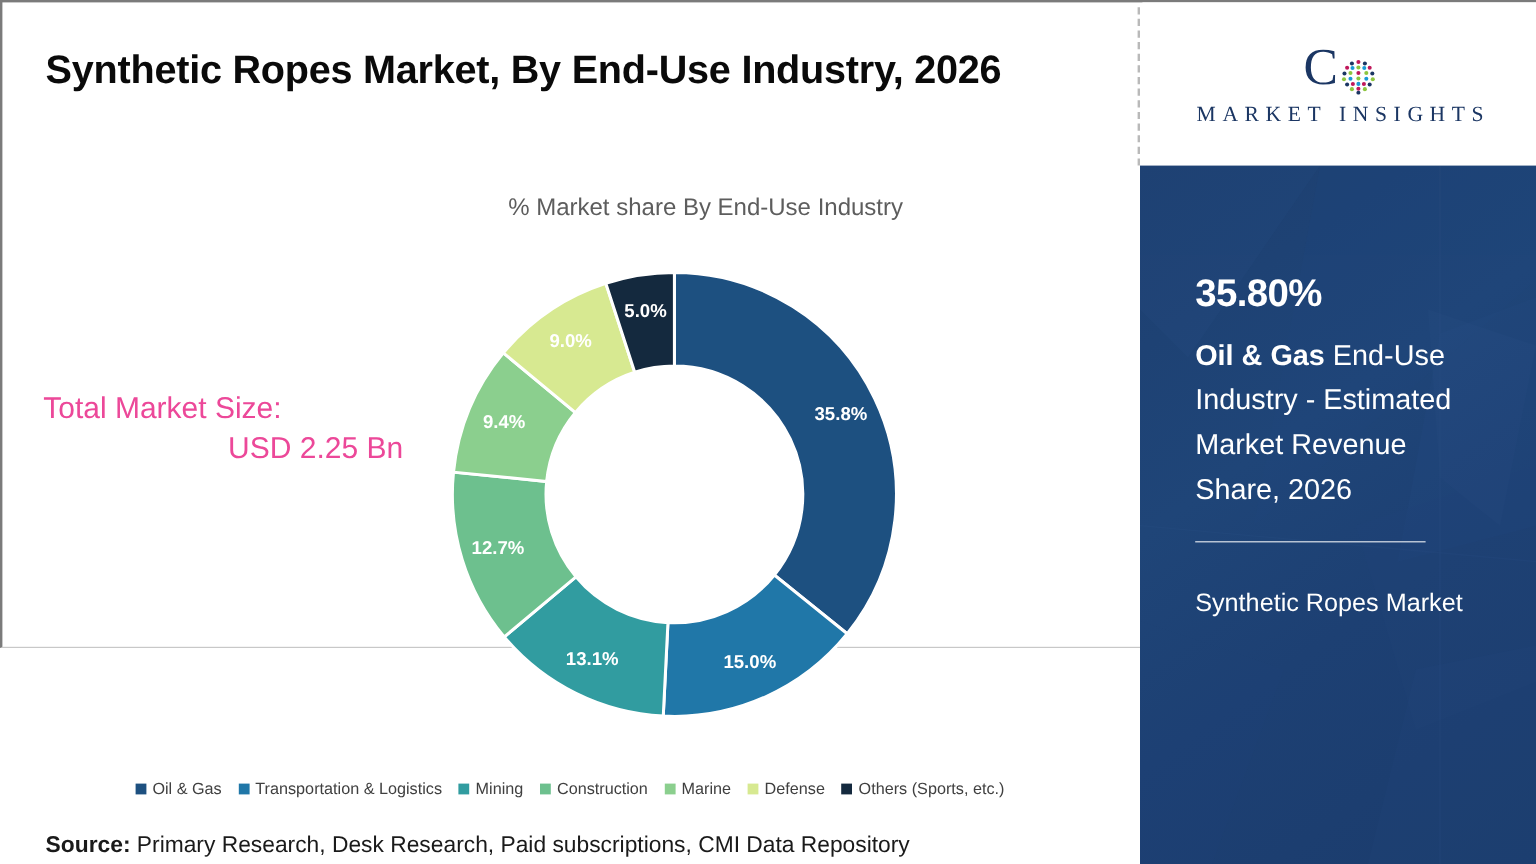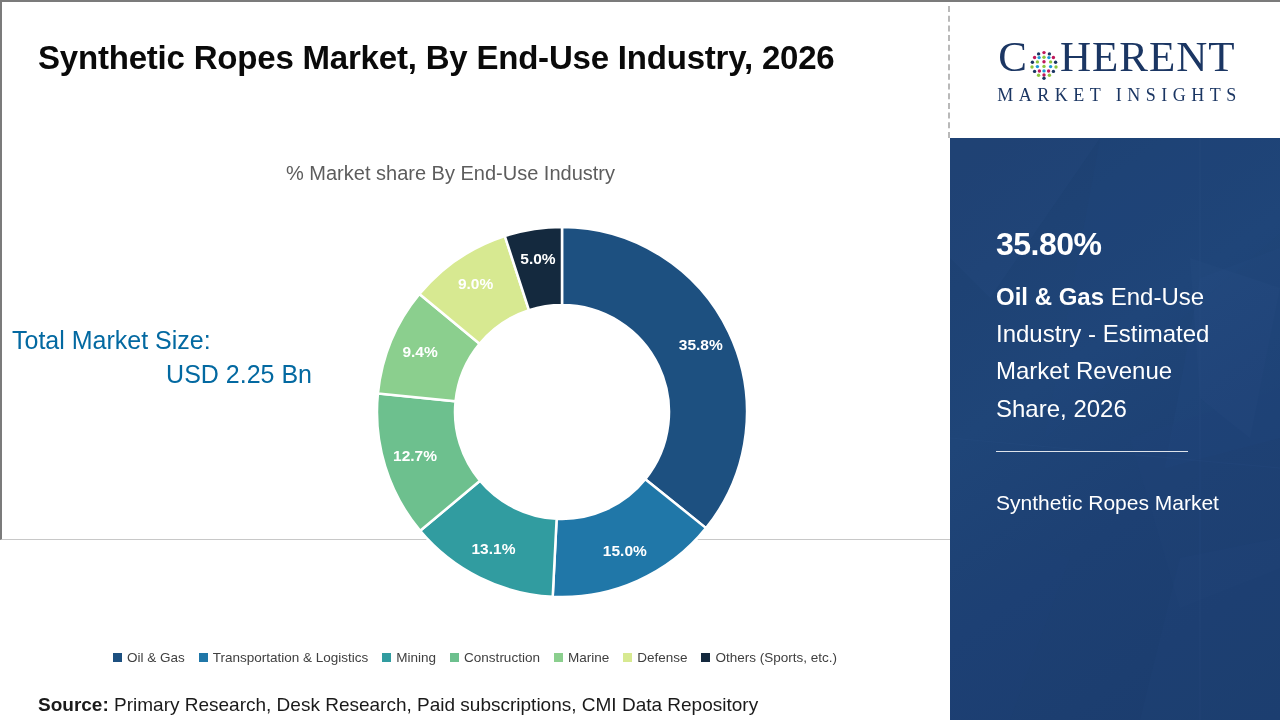--- a/index.html
+++ b/index.html
@@ -35,32 +35,33 @@
     width: 840px;
     font-size: 33px;
     font-weight: bold;
     line-height: 1.45;
     color: #0a0a0a;
     letter-spacing: -0.2px;
   }
 
   #chart-subtitle {
     position: absolute;
-    left: 284px; top: 160px;
+    left: 316px; top: 160px;
     width: 540px;
+    text-align: center;
     font-size: 20px;
     color: #5d5d5d;
   }
 
   #total-market-block {
     position: absolute;
-    left: 10px; top: 322px;
+    left: 34px; top: 322px;
     width: 300px;
     font-size: 25px;
-    color: #0369a1;
+    color: #ec4899;
     line-height: 1.35;
   }
   #total-market-block .tm-value { font-weight: normal; display: block; text-align: right; }
 
   
   #donut-wrap {
     position: absolute;
     left: 373px; top: 223px;
     width: 374px; height: 374px;
   }
@@ -308,21 +309,20 @@
             <circle cx="15" cy="20.9" r="1.7" fill="#1b9ad6"></circle>
             <circle cx="19.6" cy="21.0" r="1.7" fill="#c0185b"></circle>
             <circle cx="24.4" cy="21.4" r="1.7" fill="#1b3663"></circle>
             <circle cx="9.6" cy="25.3" r="1.7" fill="#8dc63f"></circle>
             <circle cx="15" cy="25.0" r="1.7" fill="#c0185b"></circle>
             <circle cx="20.4" cy="25.3" r="1.7" fill="#8dc63f"></circle>
             <circle cx="15" cy="28.3" r="1.7" fill="#1b3663"></circle>
           </g>
         </svg>
       </span>
-      <span>HERENT</span>
     </div>
     <div id="logo-sub">MARKET INSIGHTS</div>
   </div>
 
   <div id="blue-panel">
     <svg id="panel-bg-art" viewBox="0 0 330 582" preserveAspectRatio="none">
       <polygon points="0,0 150,0 40,160 0,120" fill="#2a4f85" opacity="0.45"></polygon>
       <polygon points="150,0 330,0 330,95 95,300" fill="#234782" opacity="0.35"></polygon>
       <polygon points="250,140 330,110 330,300 215,330" fill="#2b5490" opacity="0.30"></polygon>
       <polygon points="180,300 330,250 330,430 230,470" fill="#26497f" opacity="0.32"></polygon>

